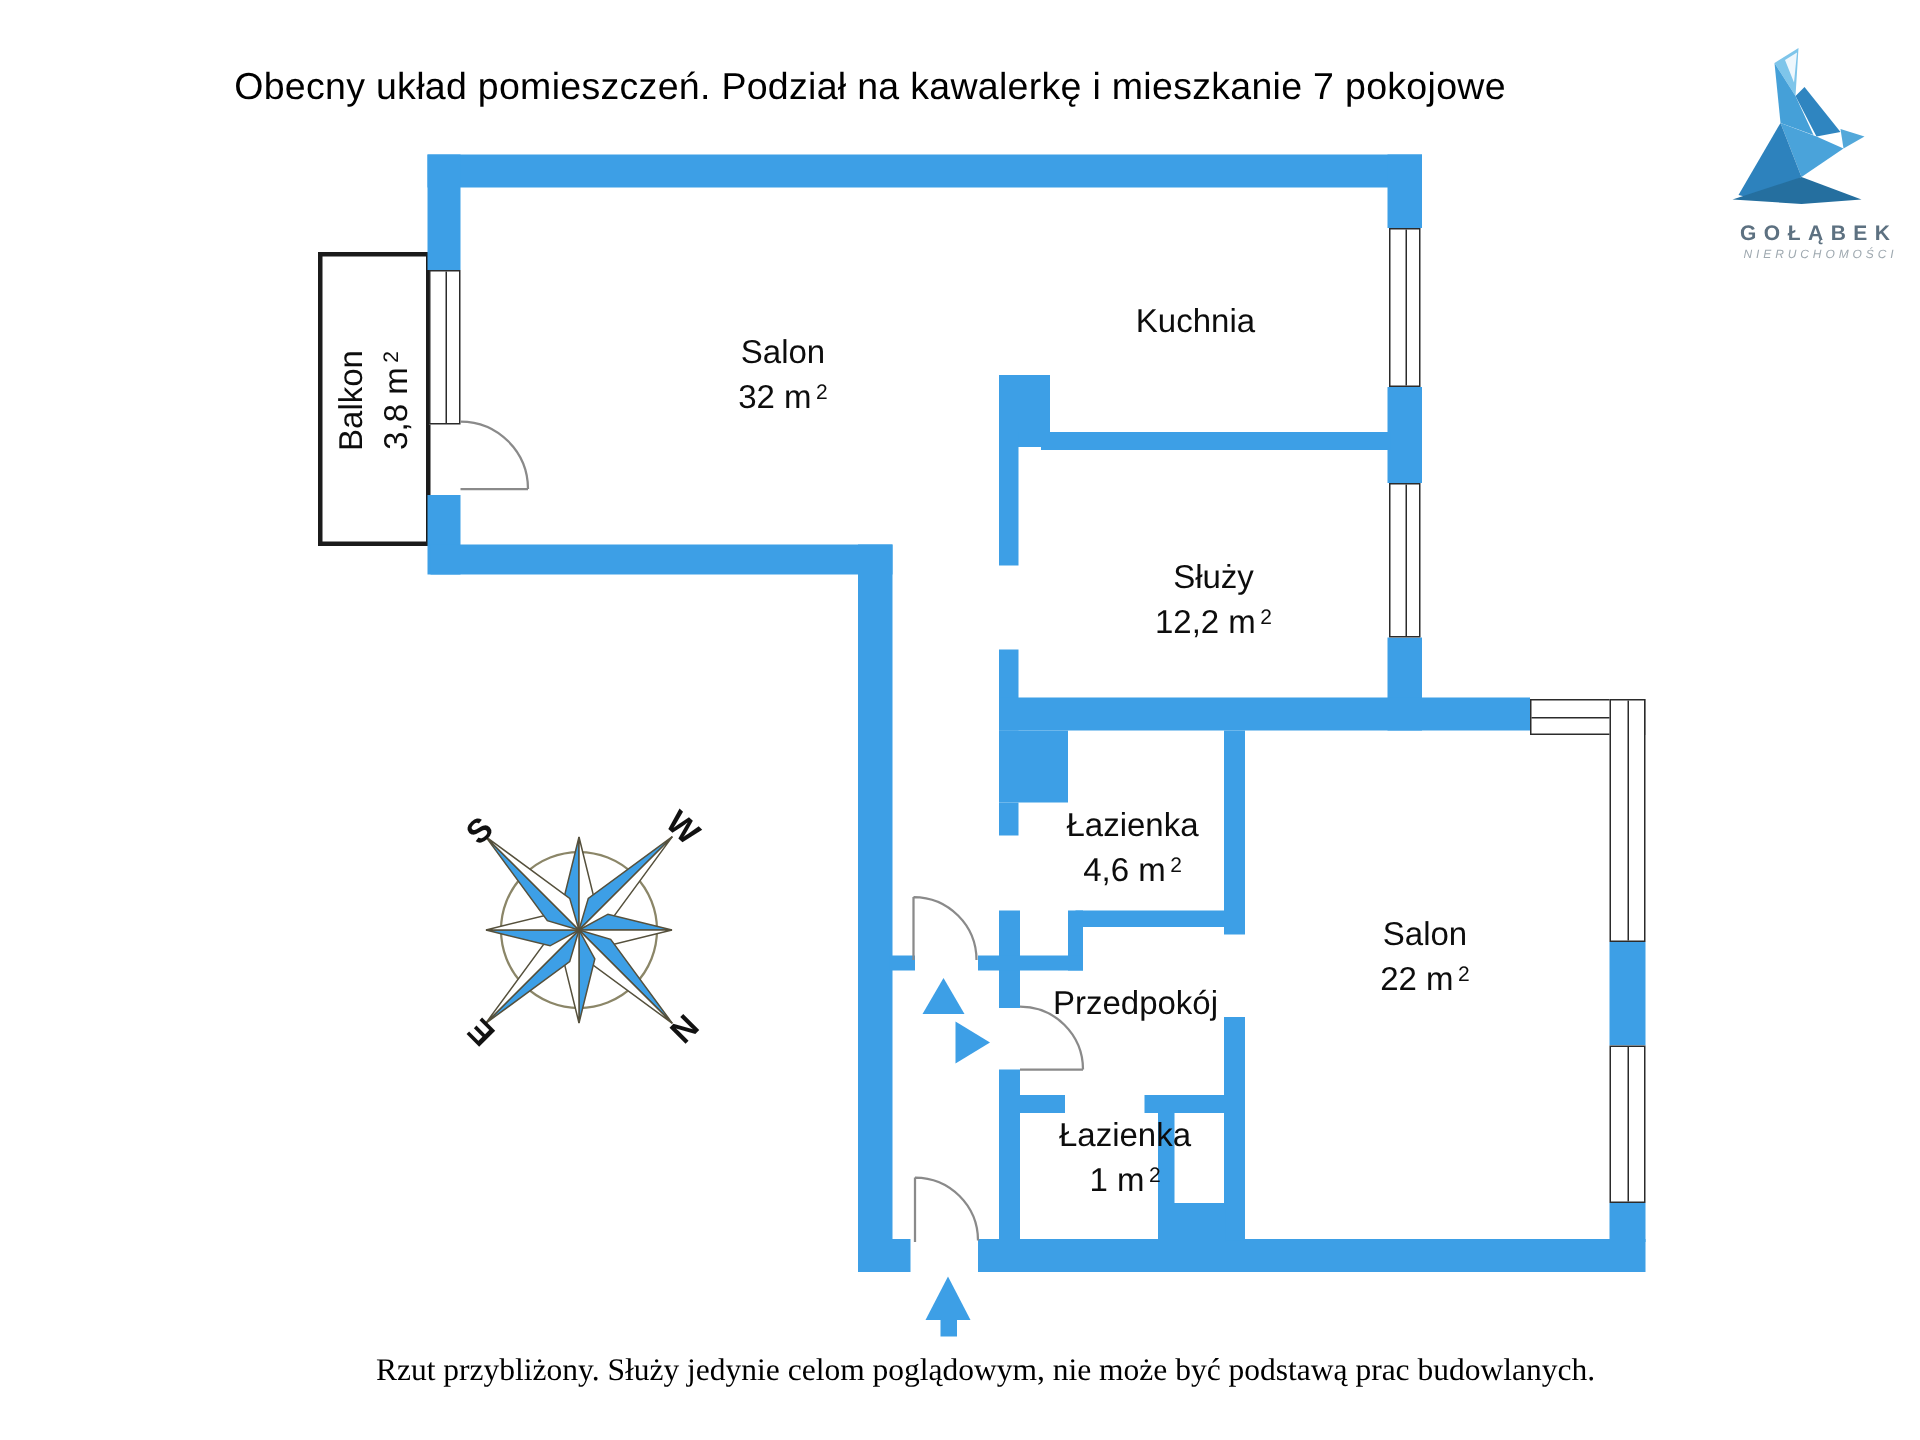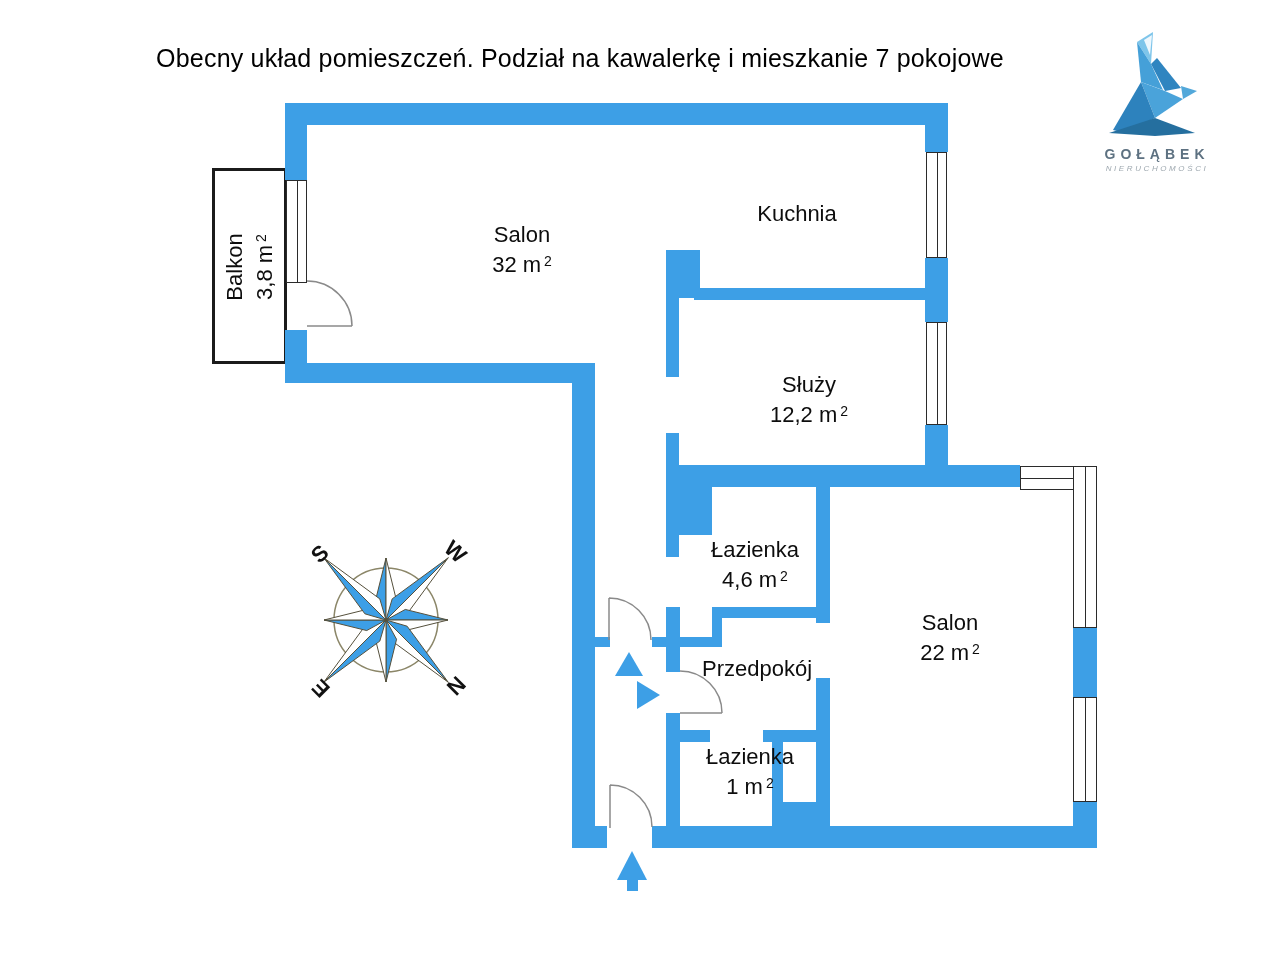--- a/index.html
+++ b/index.html
@@ -15,21 +15,21 @@
               font-size:22px;line-height:27px;color:#0d0d0d;white-space:nowrap;}
   .room-label .sup{font-size:14px;vertical-align:6px;margin-left:3px;}
   #balkon-label{position:absolute;left:249px;top:267px;transform:translate(-50%,-50%) rotate(-90deg);
                 text-align:center;font-size:22px;line-height:27px;color:#0d0d0d;white-space:nowrap;}
   #balkon-label .sup{font-size:14px;vertical-align:6px;margin-left:3px;}
   #title{position:absolute;left:580px;top:44px;transform:translateX(-50%);
          font-size:25px;color:#000;white-space:nowrap;letter-spacing:0.2px;}
   #disclaimer{position:absolute;left:657px;top:901px;transform:translateX(-50%);
               font-family:"Liberation Serif","DejaVu Serif",serif;font-size:21px;color:#000;white-space:nowrap;}
   #plansvg{position:absolute;left:0;top:0;pointer-events:none;}
-  #logo{position:absolute;left:1095px;top:28px;width:124px;text-align:center;}
+  #logo{position:absolute;left:1141px;top:28px;width:124px;text-align:right;}
   #logo .lname{font-size:14px;font-weight:bold;letter-spacing:5px;color:#5d7181;margin-top:2px;}
   #logo .lsub{font-size:8px;letter-spacing:2.6px;color:#9fa9b0;margin-top:2px;font-style:italic;}
 </style>
 </head>
 <body>
 
 <div id="canvas">
 
   <div id="title">Obecny układ pomieszczeń. Podział na kawalerkę i mieszkanie 7 pokojowe</div>
 
@@ -155,14 +155,15 @@
       <polygon points="56,36 62,30 86,60 70,63" fill="#2f85c0"></polygon>
       <polygon points="86,58 102,63 88,71" fill="#52a8da"></polygon>
       <polygon points="46,54 70,63 88,71 60,90" fill="#4aa3da"></polygon>
       <polygon points="18,102 46,54 60,90 30,105" fill="#2d82bd"></polygon>
       <polygon points="14,105 60,90 100,105 60,108" fill="#256f9f"></polygon>
     </svg>
     <div class="lname">GOŁĄBEK</div>
     <div class="lsub">NIERUCHOMOŚCI</div>
   </div>
 
+  <div id="disclaimer">Rzut przybliżony. Służy jedynie celom poglądowym, nie może być podstawą prac budowlanych.</div>
 
 </div>
 
 </body></html>

